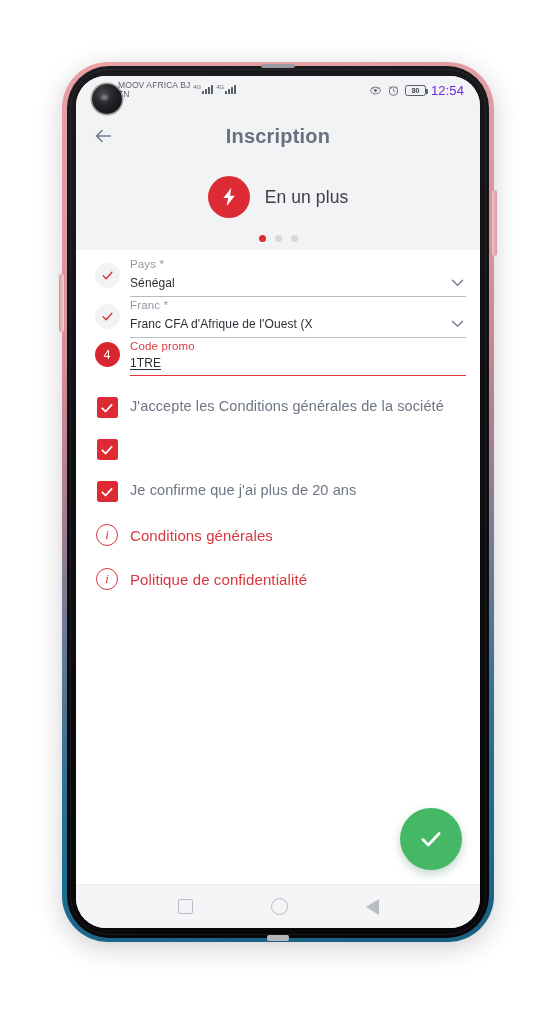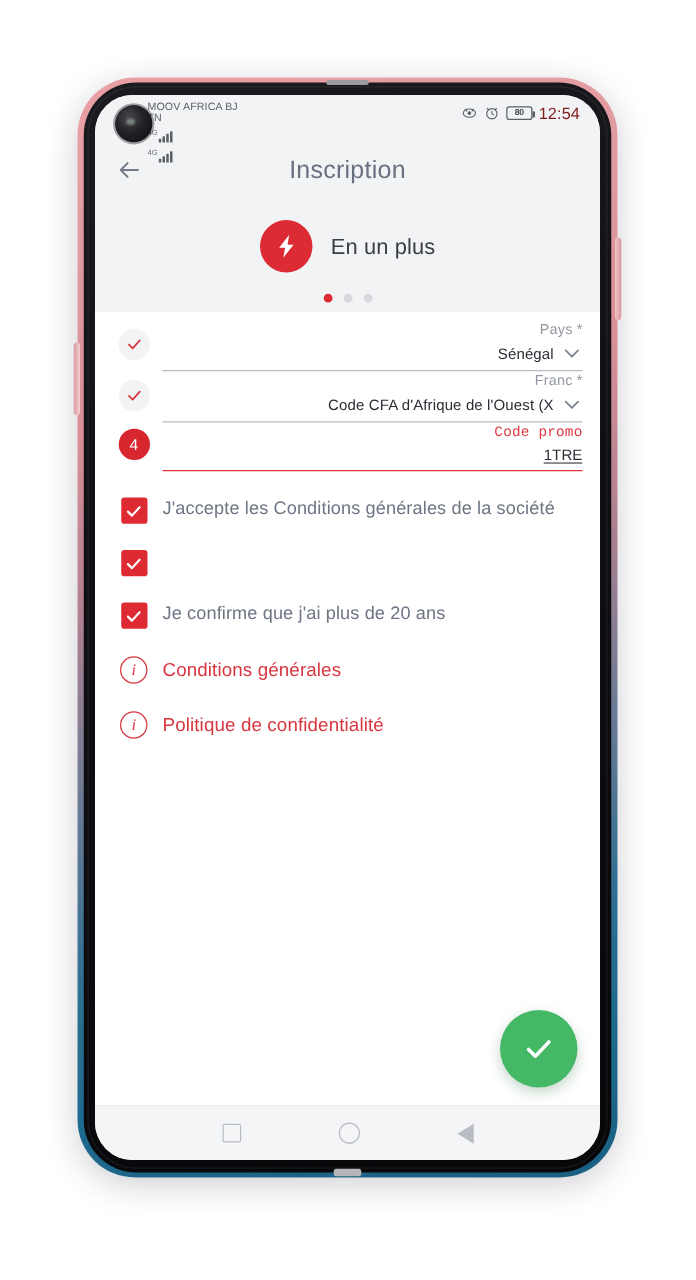--- a/index.html
+++ b/index.html
@@ -124,21 +124,20 @@
     position: relative;
     flex: none;
   }
   .sb-left {
     display: flex;
     align-items: flex-start;
     gap: 3px;
     padding-left: 28px;
     position: relative;
     z-index: 1;
-    flex-direction: column;
   }
   .carrier-block {
     display: flex;
     flex-direction: column;
     line-height: 1.02;
   }
   .carrier-1 {
     font-size: 8.5px;
     color: #5b5f67;
     letter-spacing: 0.1px;
@@ -180,21 +179,21 @@
     display: flex; align-items: center; justify-content: center;
   }
   .battery::after {
     content: "";
     position: absolute; right: -3.4px; top: 3px;
     width: 2px; height: 5px;
     background: #5b5f67;
     border-radius: 0 1px 1px 0;
   }
   .battery span { font-size: 7px; color: #3f434a; font-weight: bold; letter-spacing: -0.2px; }
-  .clock { font-size: 13px; color: #7f1d1d; letter-spacing: 0.1px; }
+  .clock { font-size: 13px; color: #6d28d9; letter-spacing: 0.1px; }
 
   
   .punch-hole {
     position: absolute;
     left: 16px;
     top: 8px;
     width: 30px; height: 30px;
     border-radius: 50%;
     background: radial-gradient(circle at 38% 34%, #4a4a4e 0%, #232327 42%, #0b0b0e 100%);
     box-shadow: 0 0 0 1.5px rgba(0,0,0,0.35);
@@ -212,20 +211,21 @@
 
   
   .appbar {
     height: 52px;
     background: #f2f3f5;
     display: flex;
     align-items: center;
     padding: 0 14px;
     position: relative;
     flex: none;
+    font-weight: bold;
   }
   .back-arrow {
     width: 26px; height: 26px;
     display: flex; align-items: center; justify-content: center;
     cursor: pointer;
   }
   .appbar-title {
     position: absolute;
     left: 0; right: 0;
     text-align: center;
@@ -267,21 +267,20 @@
   .dot { width: 7px; height: 7px; border-radius: 50%; background: #d6d8dc; }
   .dot.on { background: #e02a32; }
 
   
   .form-area {
     background: #ffffff;
     flex: 1 1 auto;
     padding: 8px 0 0;
     overflow: hidden;
     position: relative;
-    text-align: right;
   }
 
   .field-row {
     display: flex;
     align-items: flex-end;
     padding: 0 14px 0 8px;
     margin-bottom: 2px;
   }
   .lead-slot {
     width: 46px;
@@ -306,21 +305,21 @@
     display: flex; align-items: center; justify-content: center;
   }
 
   .field-main { flex: 1 1 auto; min-width: 0; }
   .field-label {
     font-size: 11.5px;
     color: #9297a1;
     letter-spacing: 0.15px;
     margin-bottom: 4px;
   }
-  .field-label.err { color: #de3b43; font-family: Liberation Mono, monospace; }
+  .field-label.err { color: #de3b43; }
   .field-ctl {
     display: flex;
     align-items: center;
     justify-content: space-between;
     gap: 6px;
     border-bottom: 1.1px solid #b7bbc2;
     padding-bottom: 5px;
   }
   .field-ctl.err { border-bottom: 1.4px solid #e3343d; }
   .field-value {
@@ -539,21 +538,21 @@
         <div class="lead-slot">
           <span class="check-chip">
             <svg width="13" height="13" viewBox="0 0 24 24">
               <path d="M4 12.5 L9.5 18 L20 6" fill="none" stroke="#d8363f" stroke-width="2.6" stroke-linecap="round" stroke-linejoin="round"></path>
             </svg>
           </span>
         </div>
         <div class="field-main">
           <div class="field-label">Franc *</div>
           <div class="field-ctl">
-            <span class="field-value">Code CFA d'Afrique de l'Ouest (X</span>
+            <span class="field-value">Franc CFA d'Afrique de l'Ouest (X</span>
             <svg class="chev" viewBox="0 0 24 24">
               <path d="M5 9 L12 16 L19 9" fill="none" stroke="#7b8292" stroke-width="2" stroke-linecap="round" stroke-linejoin="round"></path>
             </svg>
           </div>
         </div>
       </div>
 
 
       <div class="field-row">
         <div class="lead-slot">

